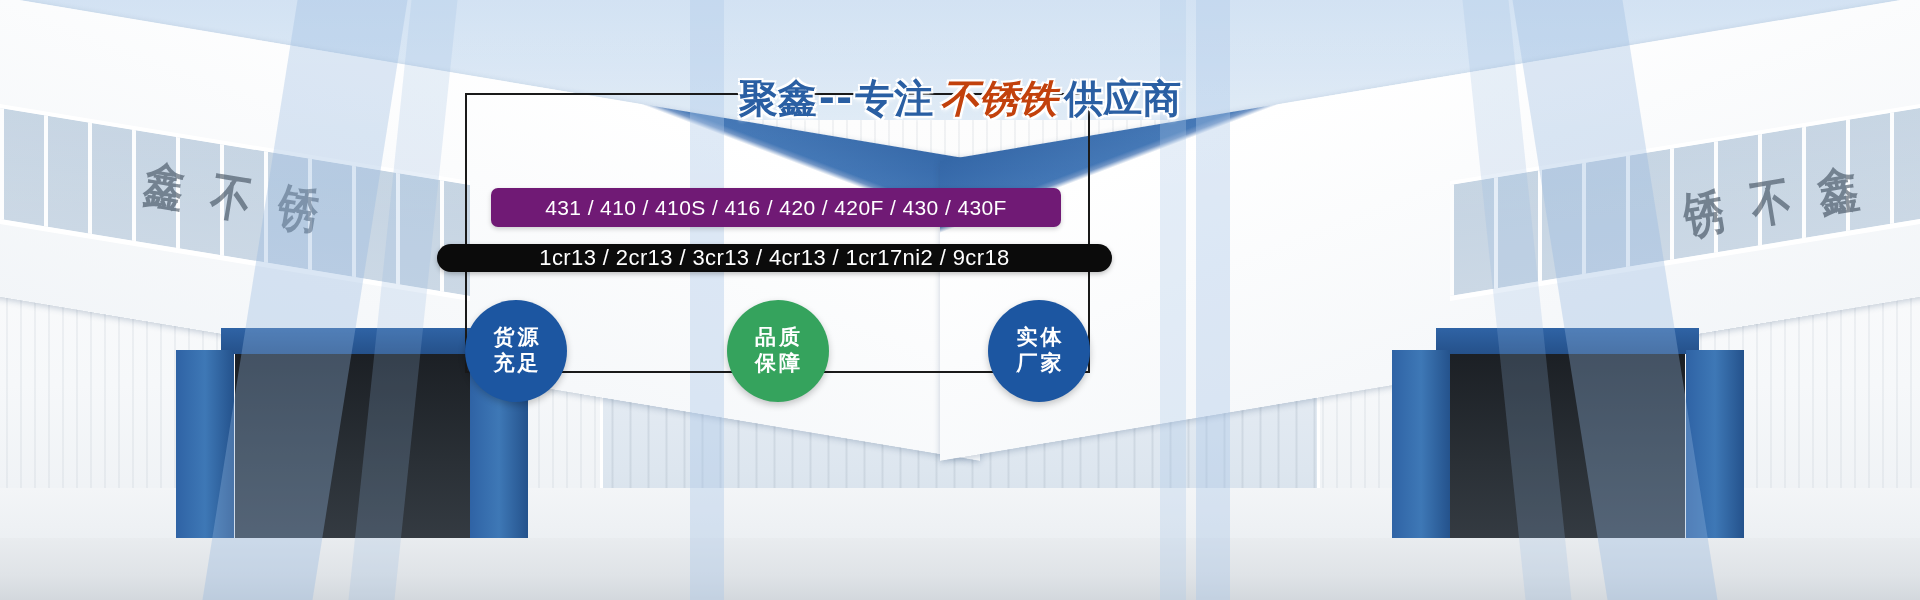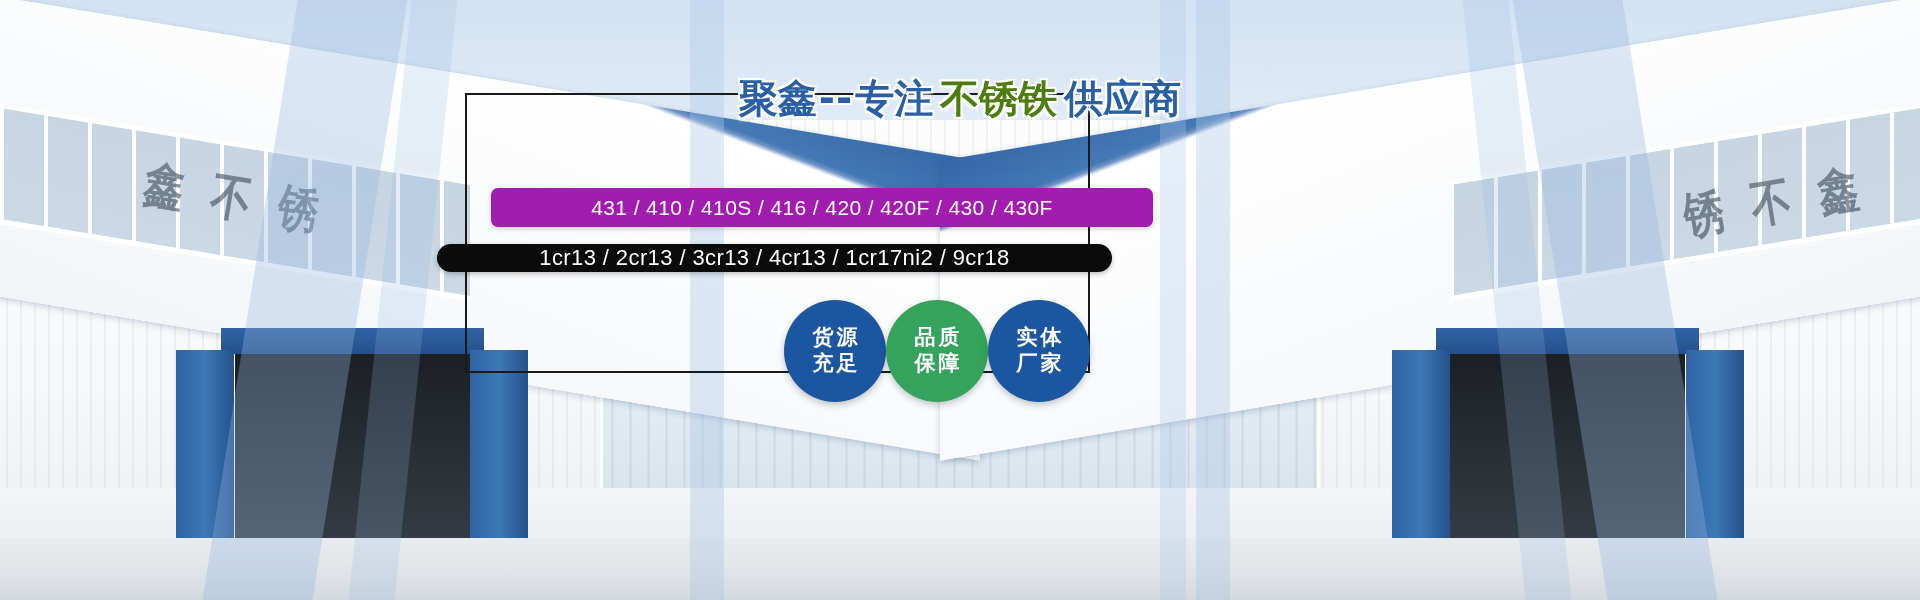--- a/index.html
+++ b/index.html
@@ -138,52 +138,52 @@
     position:absolute; left:0; right:0; top:76px;
     text-align:center;
     font-family:"DejaVu Sans", sans-serif;
     font-size:39px; font-weight:700;
     line-height:1;
     white-space:nowrap;
     z-index:6;
   }
   .headline span { display:inline-block; vertical-align:middle; }
   .hl-blue  { color:#2a5fa3; text-shadow:2px 2px 0 #fff,-2px 2px 0 #fff,2px -2px 0 #fff,-2px -2px 0 #fff,0 3px 4px rgba(255,255,255,.9);text-align:right; }
-  .hl-green { color:#4d7c0f; padding:0 7px;
+  .hl-green { color:#c2410c; font-style:italic; padding:0 7px;
               text-shadow:2px 2px 0 #fff,-2px 2px 0 #fff,2px -2px 0 #fff,-2px -2px 0 #fff,0 3px 4px rgba(255,255,255,.9);text-align:center; }
   .hl-dash  { color:#2a5fa3; letter-spacing:1px; padding:0 2px;
               text-shadow:2px 2px 0 #fff,-2px 2px 0 #fff,2px -2px 0 #fff,-2px -2px 0 #fff; }
 
   
   .pill {
     position:absolute;
     display:flex; align-items:center; justify-content:center;
     color:#ffffff;
     font-family:"Liberation Sans", sans-serif;
     letter-spacing:.4px;
     white-space:nowrap;
     z-index:6;
   }
   .pill-blue {
-    left:491px; top:188px; width:662px; height:39px;
-    background:#a21caf; border-radius:7px;
+    left:491px; top:188px; width:570px; height:39px;
+    background:#701a75; border-radius:7px;
     font-size:21px;
     box-shadow:0 2px 5px rgba(0,0,0,.18);
   }
   .pill-black {
     left:437px; top:244px; width:675px; height:28px;
     background:#0b0b0b; border-radius:22px;
     font-size:22px;
     box-shadow:0 2px 5px rgba(0,0,0,.25);
   }
 
   
   .circles {
     position:absolute; left:465px; top:300px; width:625px; height:105px;
-    display:flex; align-items:flex-start; justify-content:flex-end;
+    display:flex; align-items:flex-start; justify-content:space-between;
     z-index:7;
   }
   .circle {
     width:102px; height:102px; border-radius:50%;
     display:flex; flex-direction:column;
     align-items:center; justify-content:center;
     color:#fff;
     font-family:"DejaVu Sans", sans-serif;
     font-size:21px; font-weight:700; line-height:1.22;
     letter-spacing:3px; text-indent:3px;

